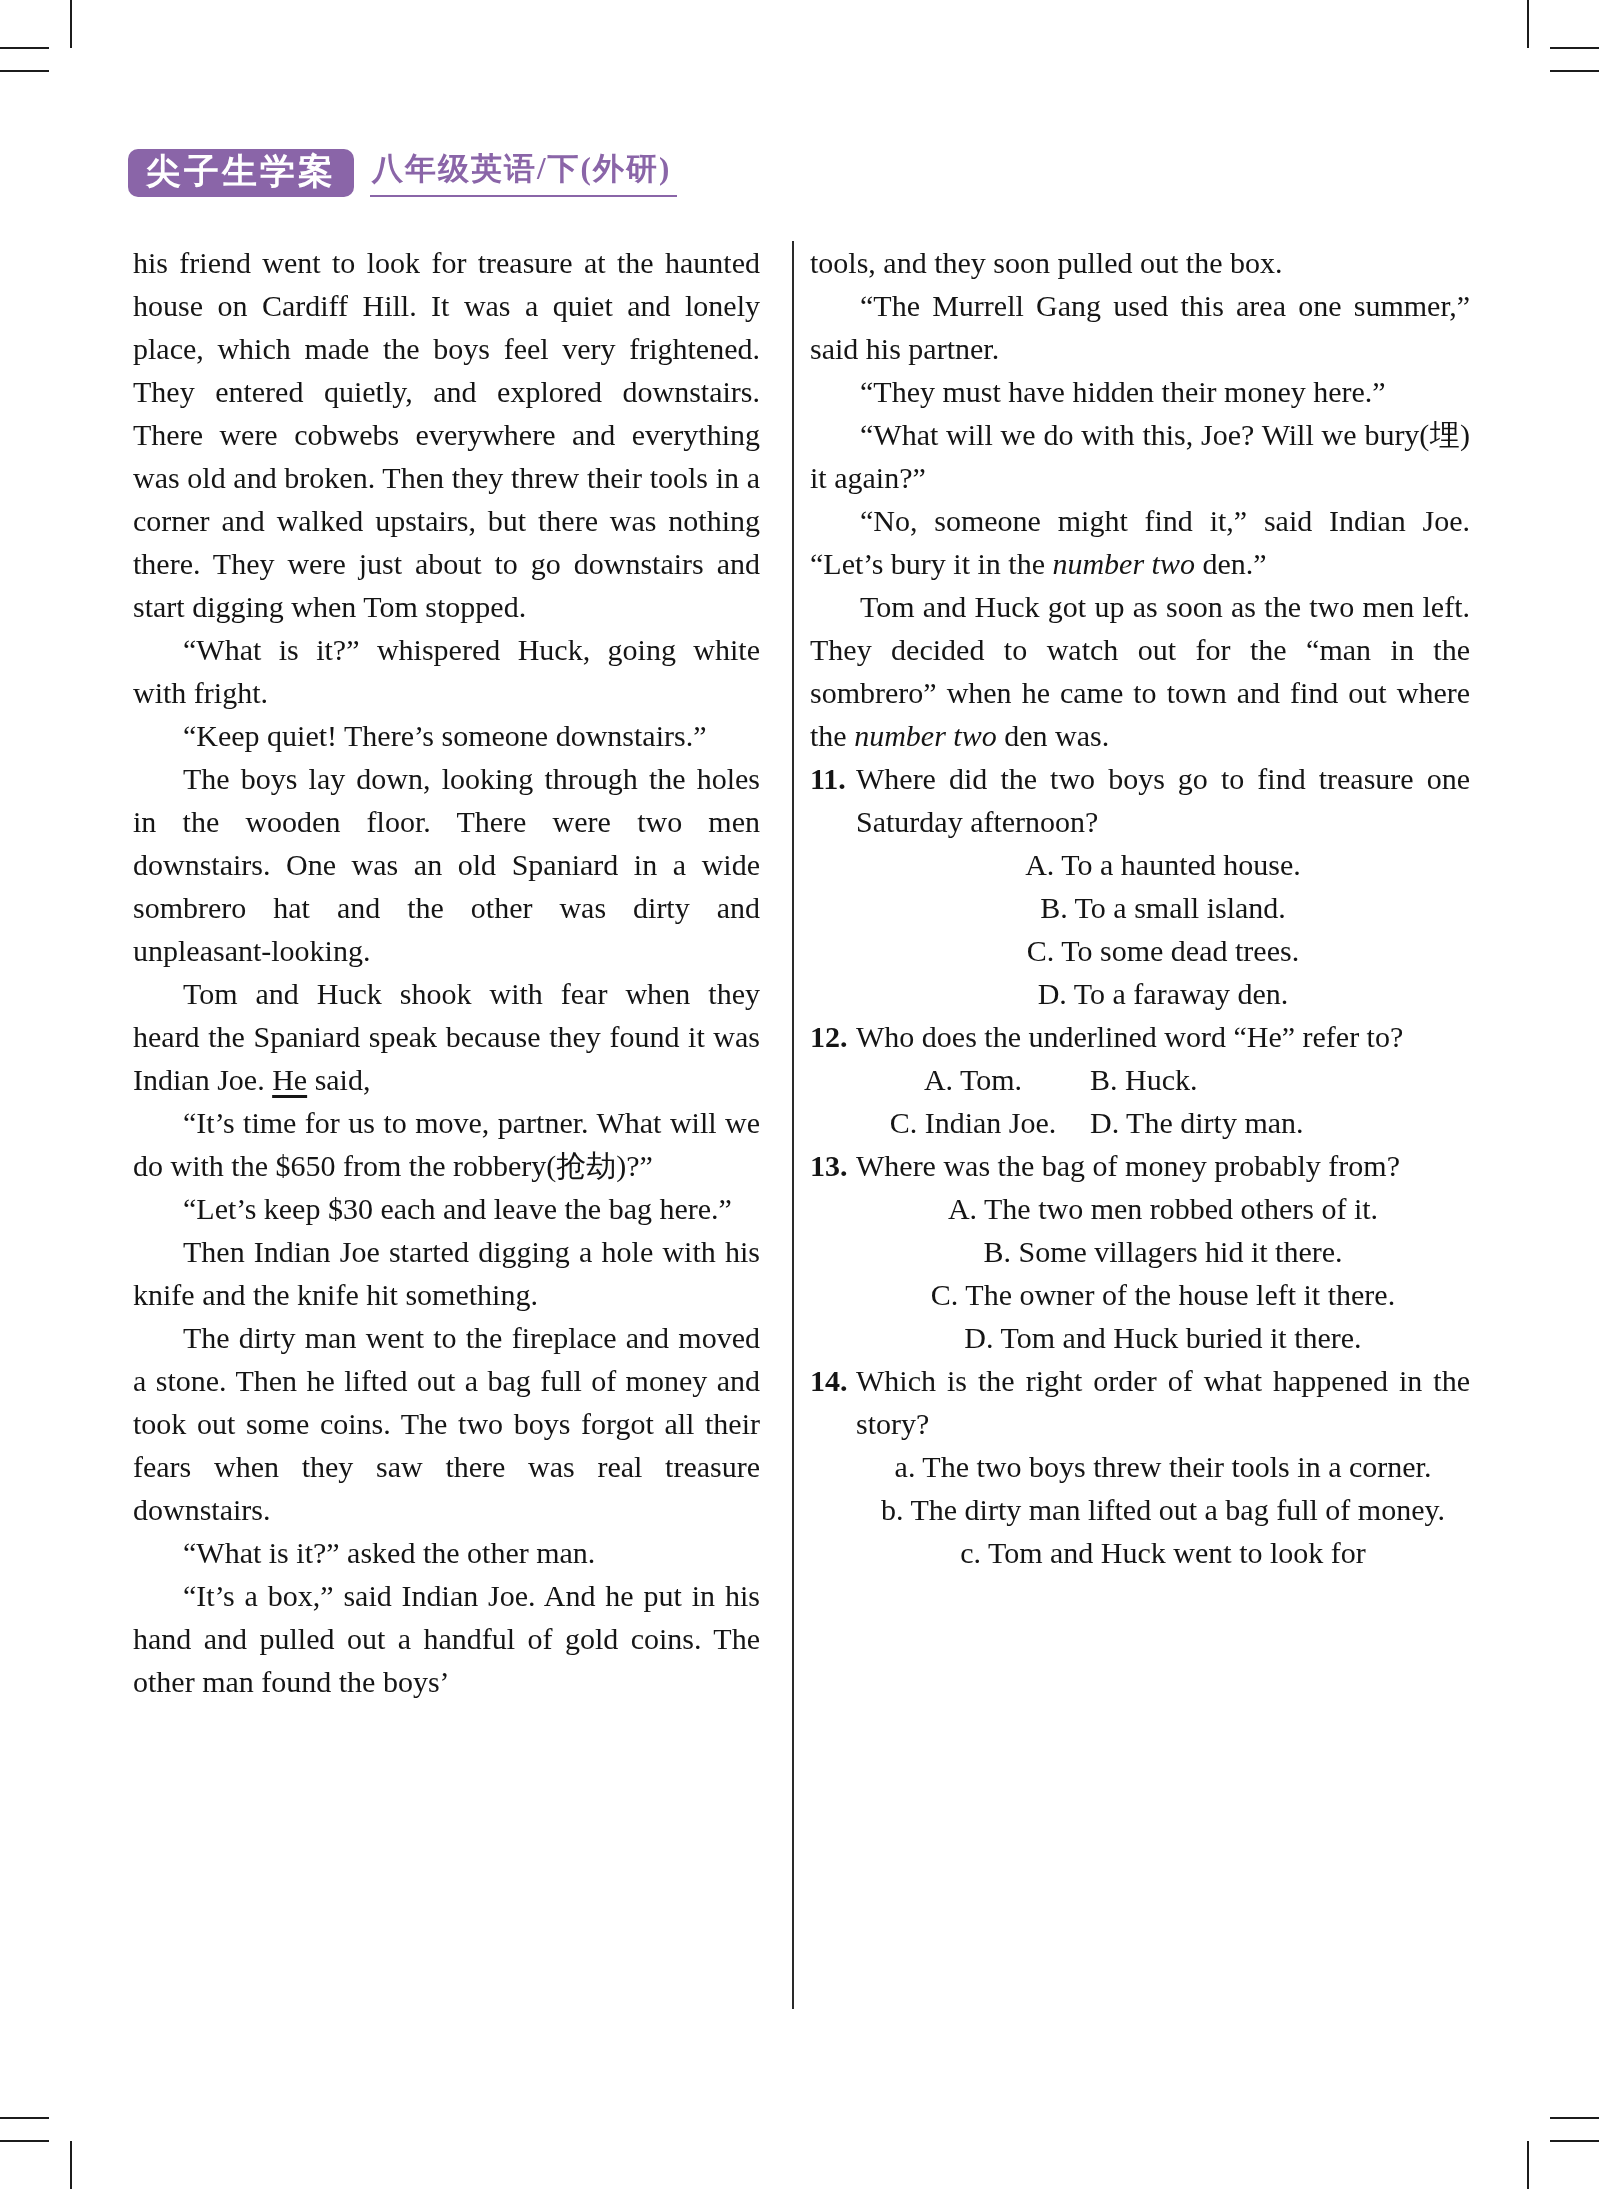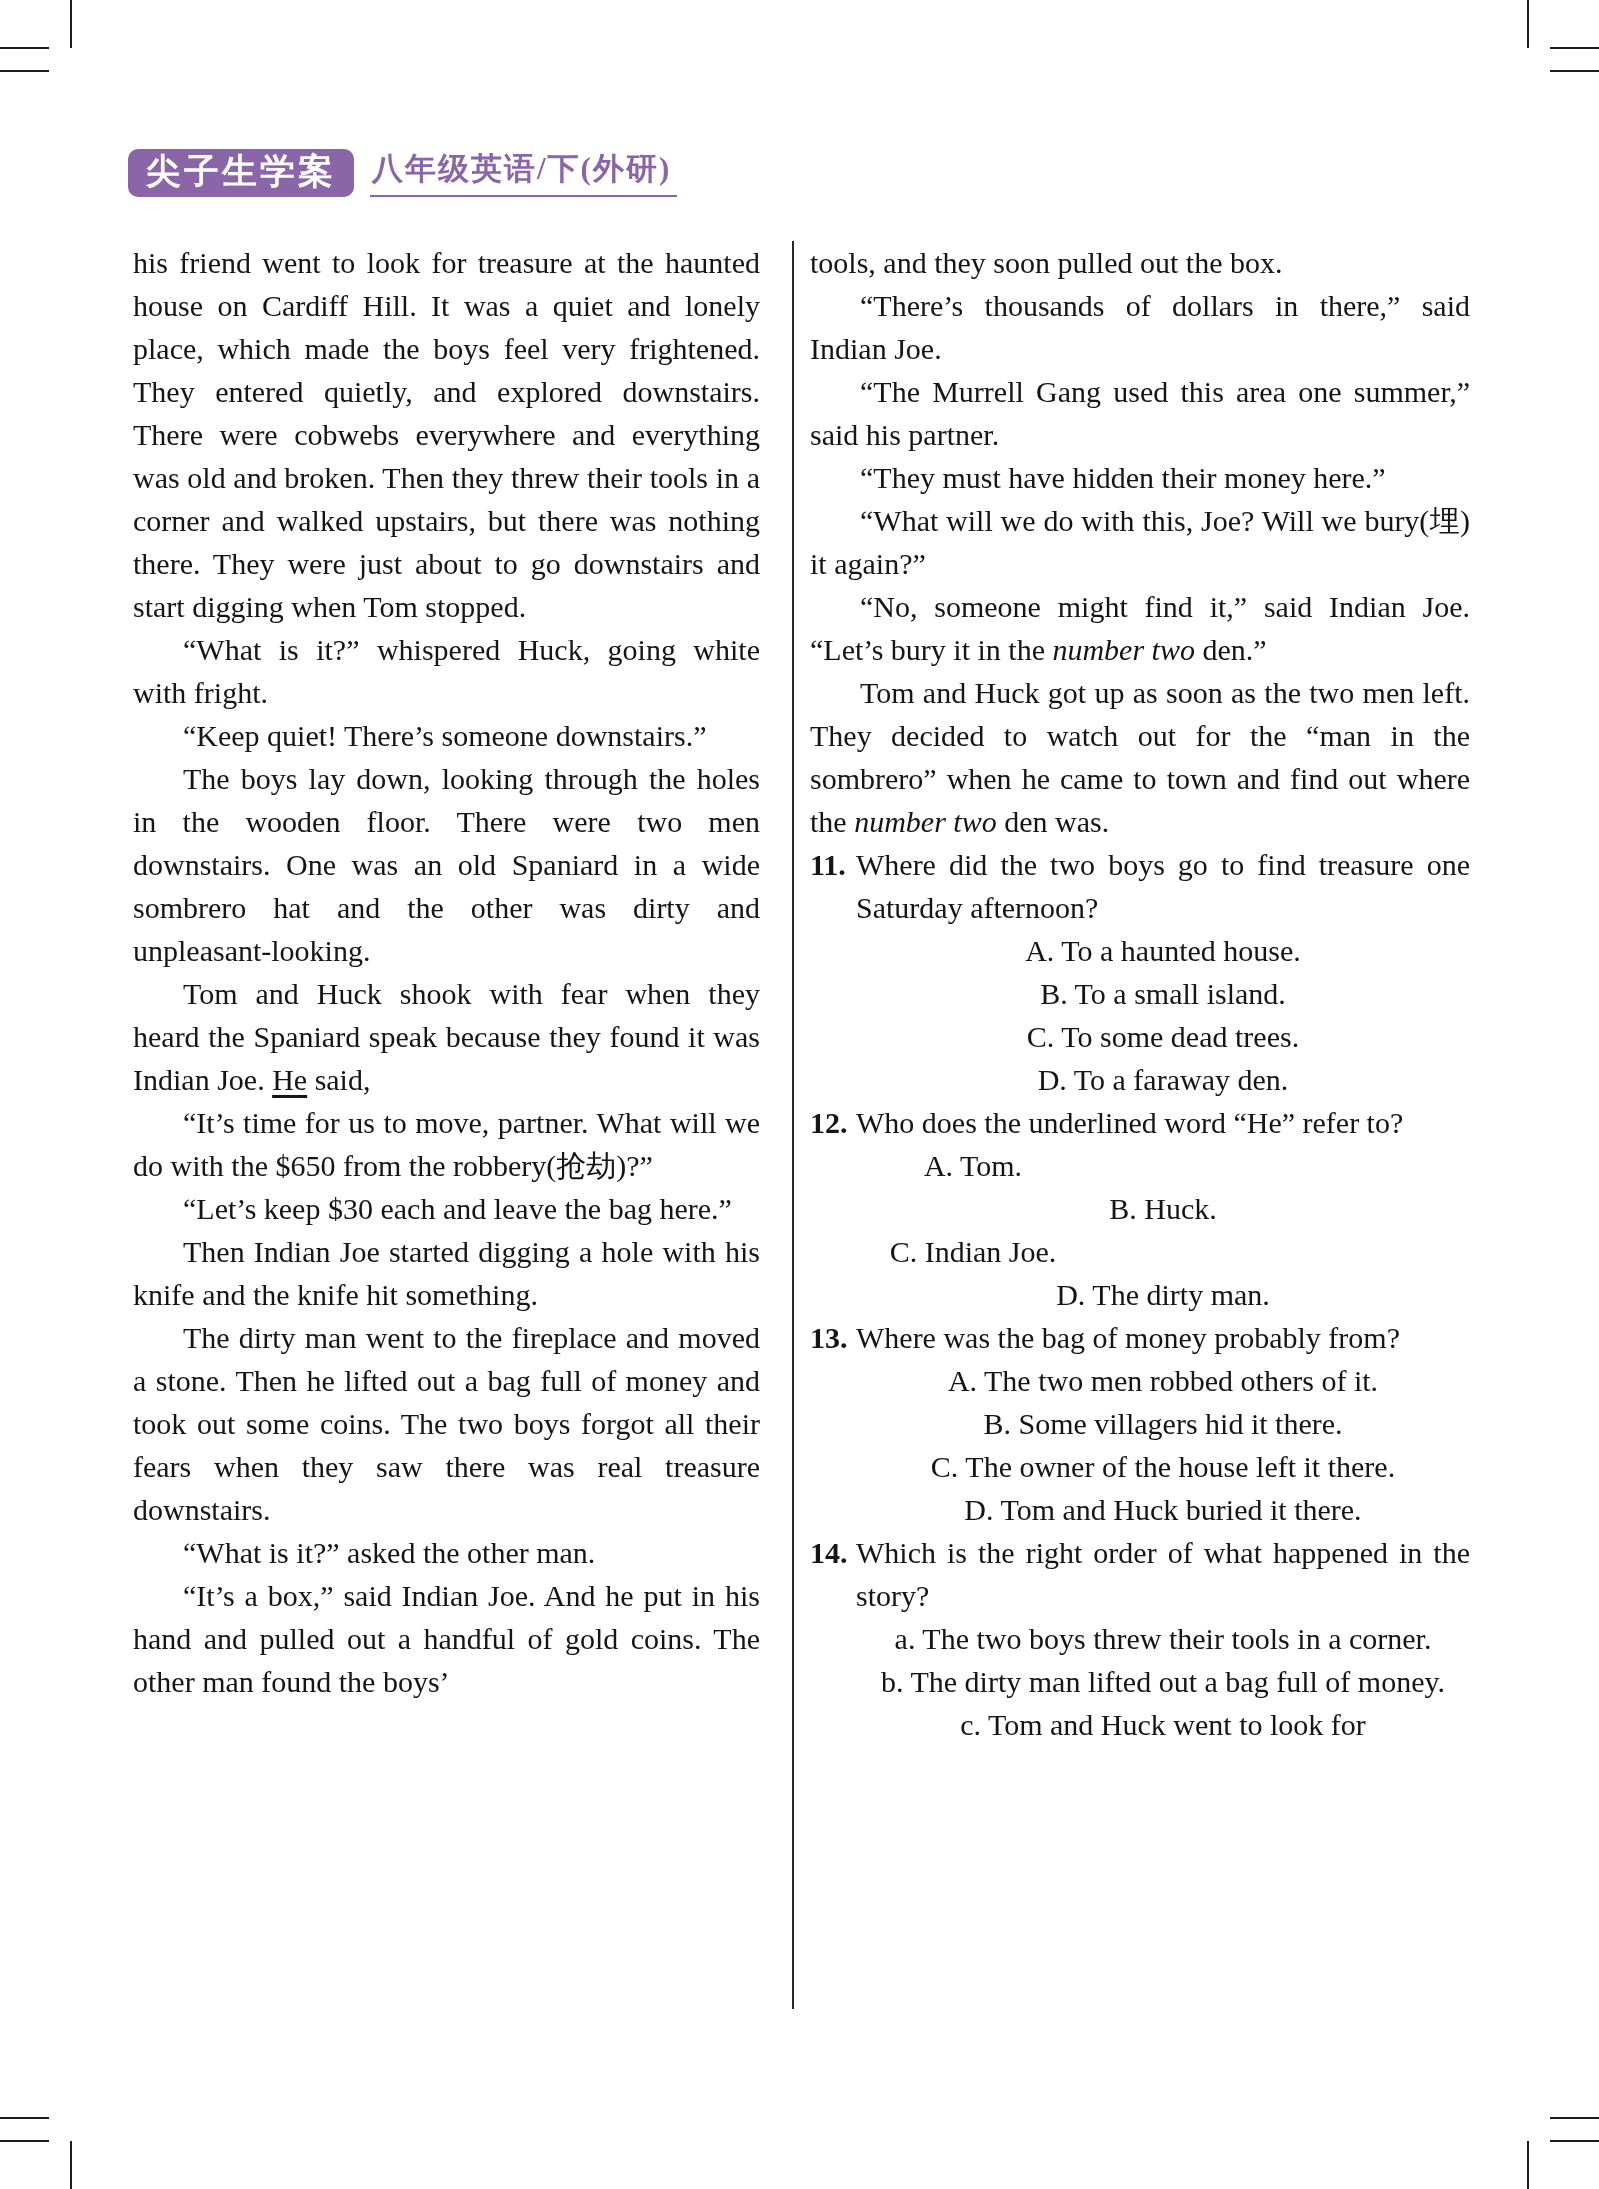--- a/index.html
+++ b/index.html
@@ -30,21 +30,21 @@
   .divider { width:2px; background:#2a2a2a; height:1768px; margin-left:32px; margin-right:16px; flex:none; }
   .para { margin:0; text-align:justify; }
   .para.ind { text-indent:50px; }
   .it { font-style:italic; }
   .ul { text-decoration:underline; text-underline-offset:5px; }
   
   .question { position:relative; padding-left:46px; }
   .qnum { position:absolute; left:0; top:0; font-weight:bold; }
   .stem { text-align:justify; }
   .opt-row .opt { padding-left:34px; text-indent:-34px; text-align:center; }
-  .opt-row.two { display:flex;flex-direction:column; }
+  .opt-row.two { display:flex; }
   .opt-row.two .opt:first-child { width:200px; flex:none; }
 </style>
 </head>
 <body>
 
 <div class="sheet">
 
   <div>
     <div class="mark" style="left:70px;top:0;width:2px;height:48px;"></div>
     <div class="mark" style="left:0;top:47px;width:49px;height:2px;"></div>
@@ -77,21 +77,20 @@
         <p class="para ind"><span>“It’s time for us to move, partner. What will we do with the $650 from the robbery(抢劫)?”</span></p>
         <p class="para ind"><span>“Let’s keep $30 each and leave the bag here.”</span></p>
         <p class="para ind"><span>Then Indian Joe started digging a hole with his knife and the knife hit something.</span></p>
         <p class="para ind"><span>The dirty man went to the fireplace and moved a stone. Then he lifted out a bag full of money and took out some coins. The two boys forgot all their fears when they saw there was real treasure downstairs.</span></p>
         <p class="para ind"><span>“What is it?” asked the other man.</span></p>
         <p class="para ind"><span>“It’s a box,” said Indian Joe. And he put in his hand and pulled out a handful of gold coins. The other man found the boys’</span></p>
       </section>
     <div class="divider"></div>
     <section class="col right" id="right-col">
         <p class="para"><span>tools, and they soon pulled out the box.</span></p>
-        <p class="para ind"><span>“There’s thousands of dollars in there,” said Indian Joe.</span></p>
         <p class="para ind"><span>“The Murrell Gang used this area one summer,” said his partner.</span></p>
         <p class="para ind"><span>“They must have hidden their money here.”</span></p>
         <p class="para ind"><span>“What will we do with this, Joe? Will we bury(埋) it again?”</span></p>
         <p class="para ind"><span>“No, someone might find it,” said Indian Joe. “Let’s bury it in the </span><span class="it">number two</span><span> den.”</span></p>
         <p class="para ind"><span>Tom and Huck got up as soon as the two men left. They decided to watch out for the “man in the sombrero” when he came to town and find out where the </span><span class="it">number two</span><span> den was.</span></p>
         <div class="question">
           <span class="qnum">11.</span>
           <div class="stem"><span>Where did the two boys go to find treasure one Saturday afternoon?</span></div>
           <div class="opt-row">
             <div class="opt"><span>A. To a haunted house.</span></div>

